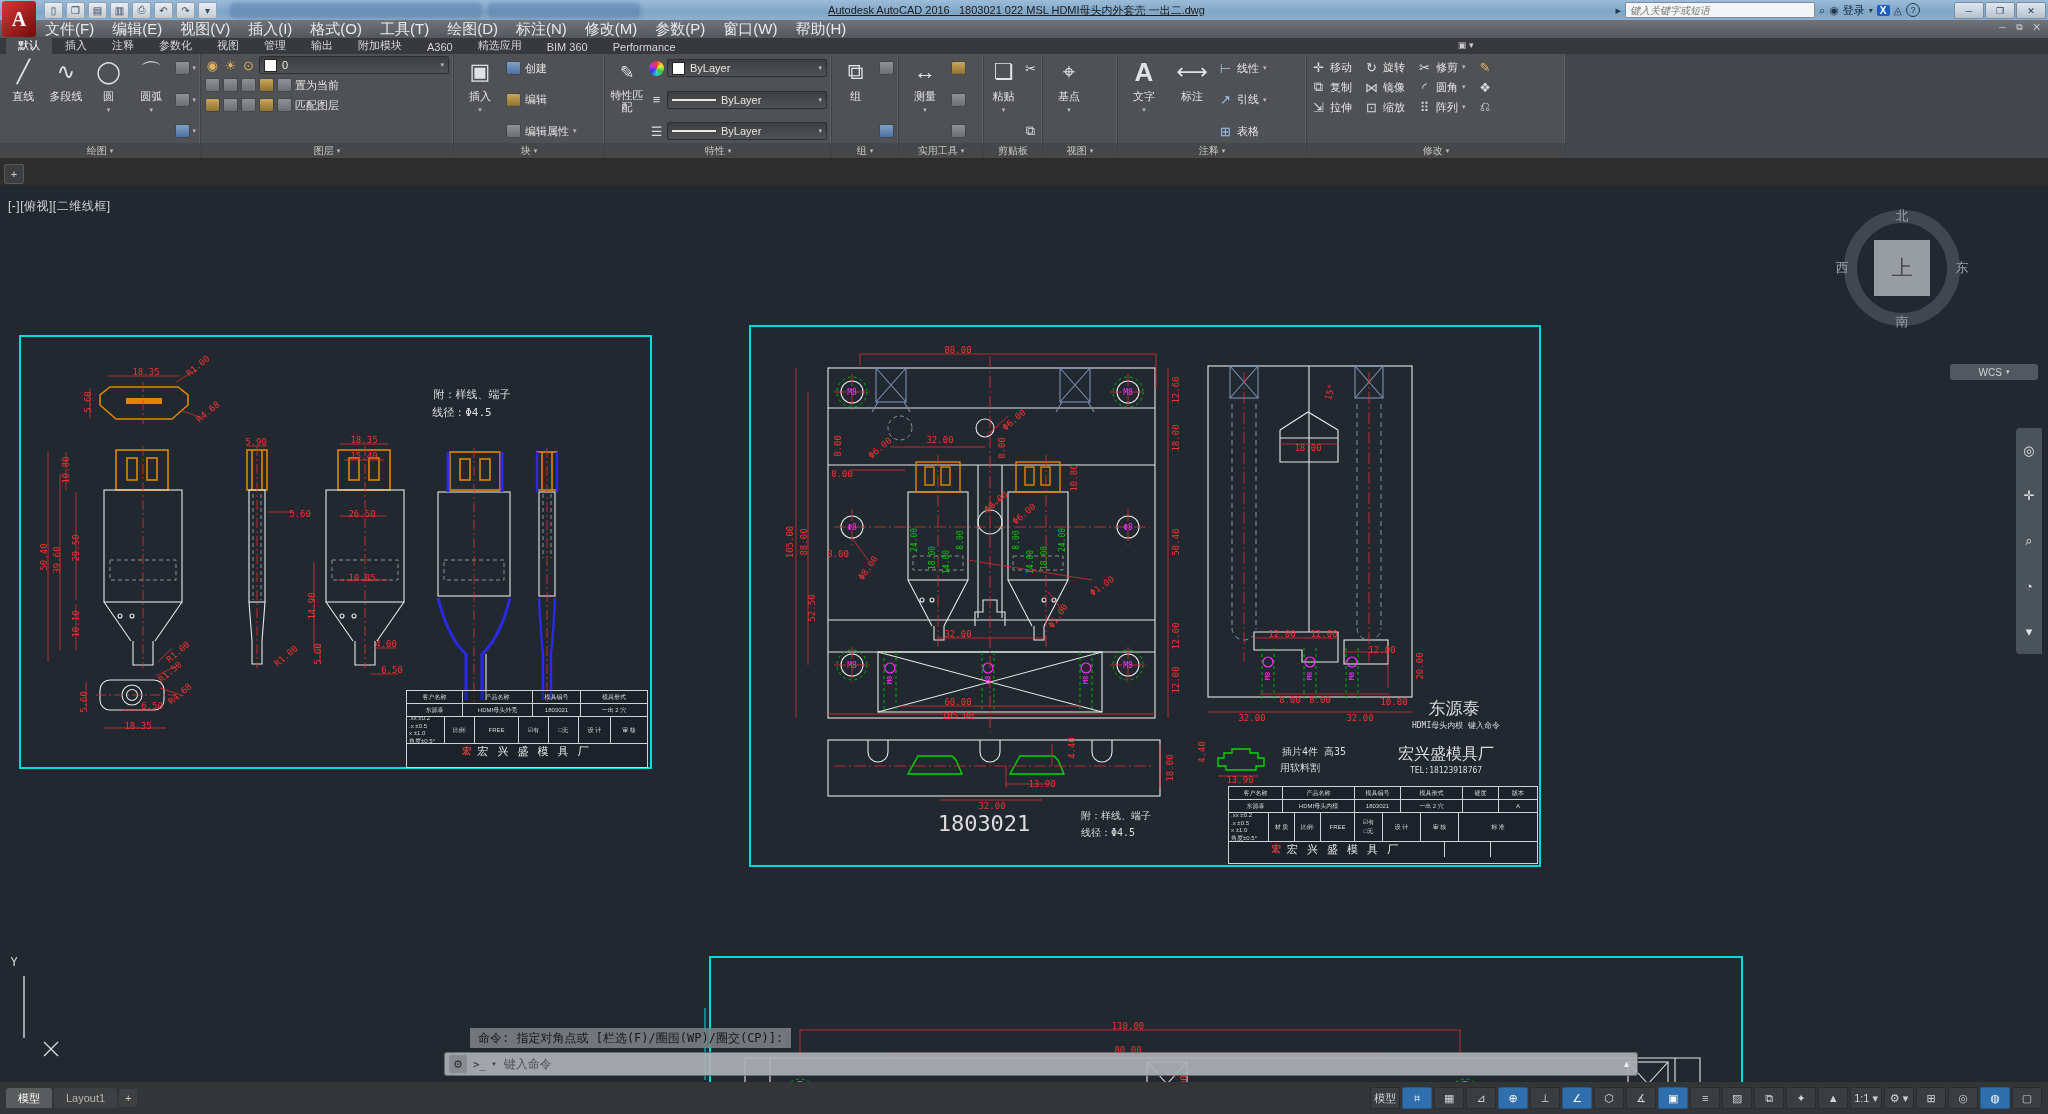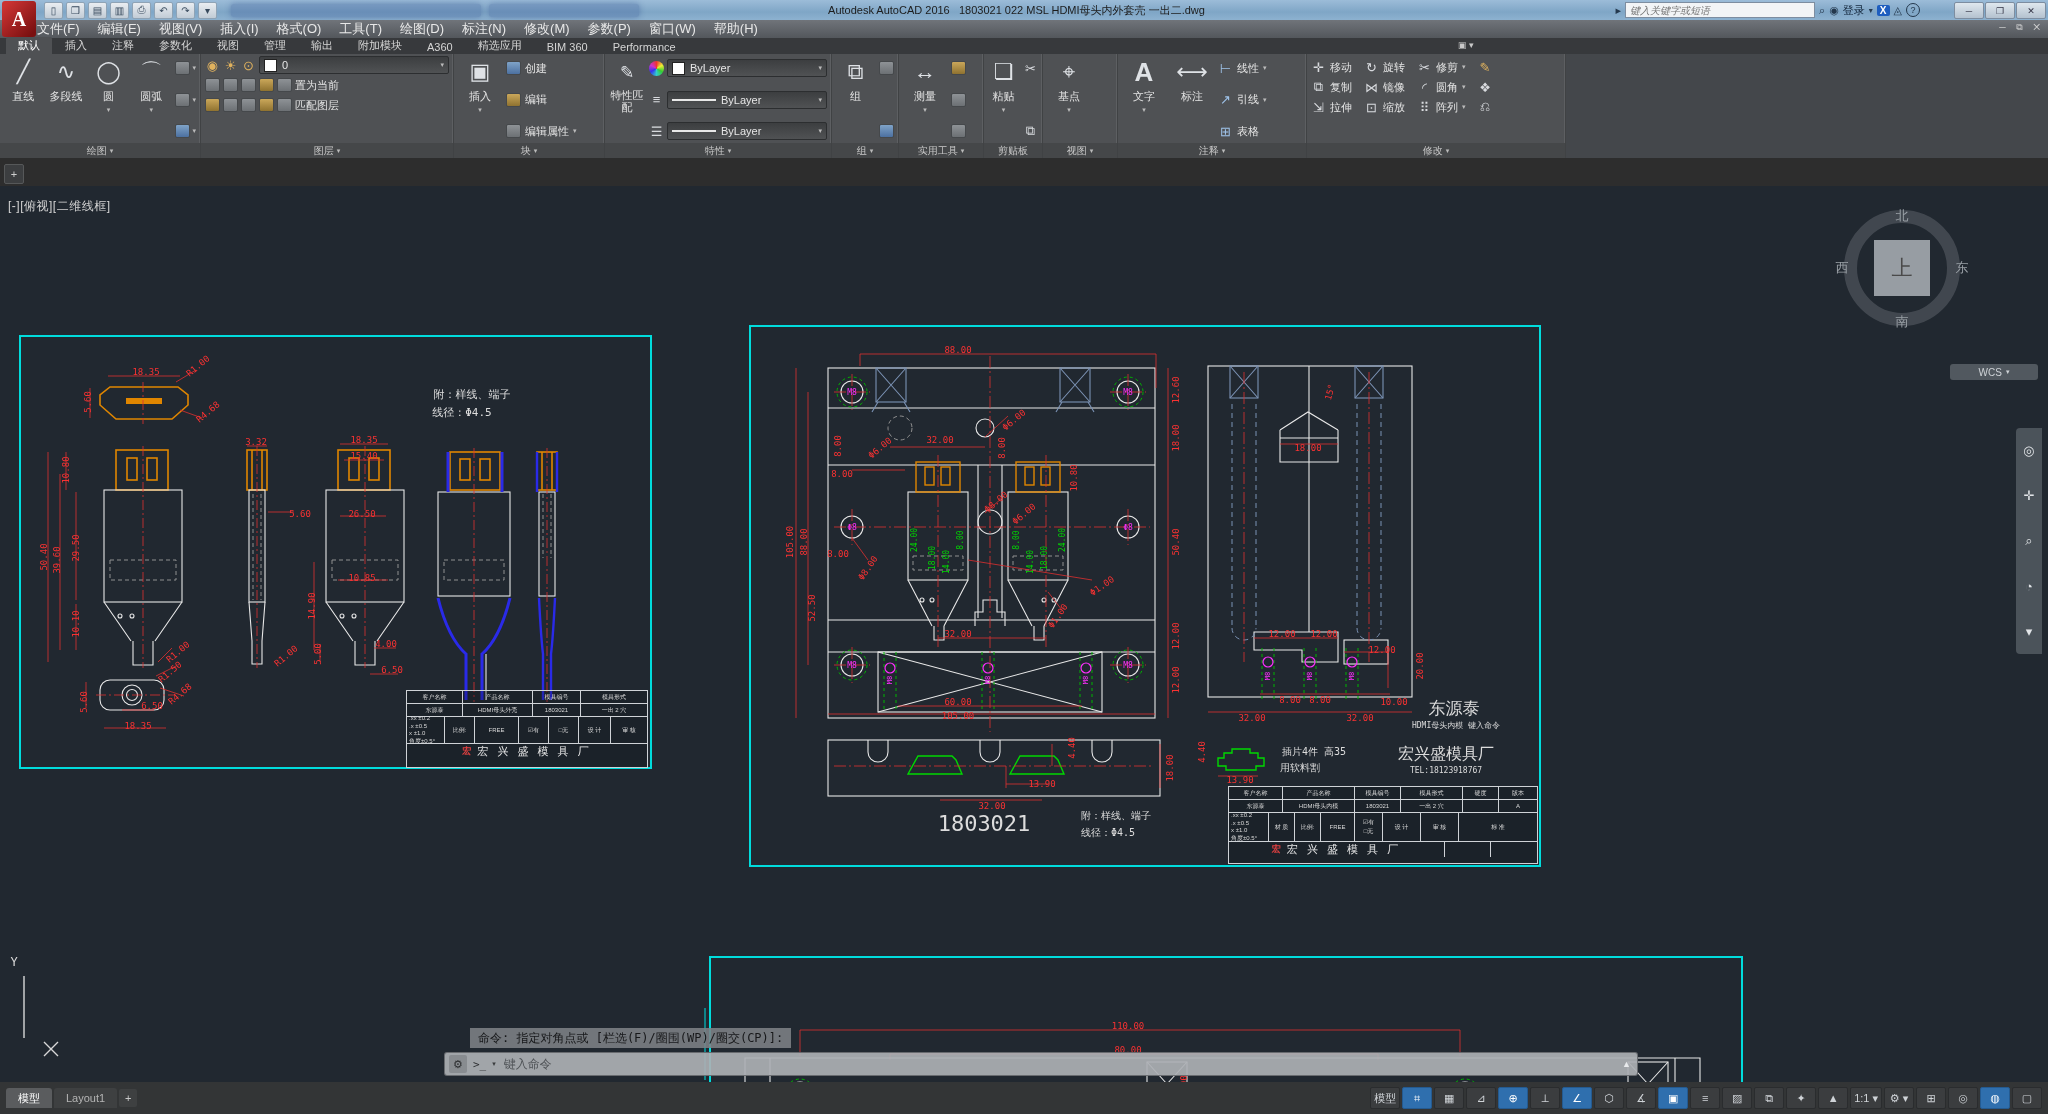--- a/index.html
+++ b/index.html
@@ -8,31 +8,31 @@
   
   .titlebar{position:absolute;left:0;top:0;width:2048px;height:20px;
     background:linear-gradient(#9cbcd8,#7fa6c6 60%,#8db2d0);display:flex;align-items:center;color:#1c1c1c;font-size:11px;}
   .acad-logo{position:absolute;left:2px;top:1px;width:34px;height:36px;z-index:9;
     background:linear-gradient(135deg,#c33 10%,#7a1010 90%);border-radius:3px;color:#fff;font-weight:bold;
     font-size:20px;display:flex;align-items:center;justify-content:center;font-family:"Liberation Serif",serif;}
   .qat{display:flex;align-items:center;gap:3px;margin-left:44px;}
   .qicon{width:17px;height:15px;background:linear-gradient(#e9edf1,#c2ccd6);border:1px solid #8fa3b5;border-radius:2px;
     font-size:10px;color:#37495c;display:flex;align-items:center;justify-content:center;}
   .blur-blob{height:13px;border-radius:3px;background:rgba(40,70,140,.25);box-shadow:0 0 6px rgba(30,60,130,.4);}
-  .title-text{position:absolute;left:50%;transform:translateX(-52%);white-space:nowrap;font-size:11px;}
+  .title-text{position:absolute;left:50%;transform:translateX(-52%);white-space:nowrap;font-size:11px;text-decoration:underline;}
   .infocenter{position:absolute;right:128px;top:2px;display:flex;align-items:center;gap:4px;height:16px;}
   .ic-search{width:180px;height:14px;background:#f2f4f6;border:1px solid #7d8da0;font-size:10px;color:#777;padding:0 4px;font-style:italic;}
   .ic-glyph{color:#24384d;font-size:11px;}
   .xchg{background:#1d5dbf;color:#fff;font-weight:bold;border-radius:2px;padding:0 3px;font-size:10px;}
   .winbtns{position:absolute;right:2px;top:2px;display:flex;gap:1px;}
   .wbtn{width:28px;height:15px;background:linear-gradient(#dfe7ee,#b4c2cf);border:1px solid #7d8da0;border-radius:2px;
     font-size:9px;color:#334;display:flex;align-items:center;justify-content:center;}
   
   .menubar{position:absolute;left:0;top:20px;width:2048px;height:18px;background:linear-gradient(#6e7control,#555);
-    background:linear-gradient(#70747a,#53575c);display:flex;align-items:center;color:#e8e8e8;font-size:13px;padding-left:28px;box-sizing:border-box;}
+    background:linear-gradient(#70747a,#53575c);display:flex;align-items:center;color:#e8e8e8;font-size:15px;padding-left:36px;box-sizing:border-box;}
   .menu-item{padding:0 9px;}
   .mini-ctl{position:absolute;right:4px;top:22px;color:#d8d8d8;font-size:9px;letter-spacing:4px;}
   
   .ribbontabs{position:absolute;left:0;top:38px;width:2048px;height:16px;background:#37393c;display:flex;align-items:flex-end;color:#d5d5d5;font-size:11px;padding-left:6px;box-sizing:border-box;}
   .rtab{padding:1px 12px 1px;margin-right:1px;}
   .rtab.active{background:#4f5154;color:#fff;border-radius:2px 2px 0 0;}
   .rtab-extra{color:#c9c9c9;font-size:9px;margin-left:10px;padding-bottom:2px;}
   .ribbon{position:absolute;left:0;top:54px;width:2048px;height:104px;background:#4f5154;display:flex;}
   .panel{display:flex;flex-direction:column;border-right:1px solid #404244;box-shadow:inset -1px 0 0 #5d5f62;}
   .panel-body{flex:1;display:flex;align-items:stretch;padding:3px 4px 1px;gap:4px;color:#e3e3e3;}
@@ -680,21 +680,21 @@
     <span class="dim" style="left: 198px; top: 366px; transform: translate(-50%, -50%) rotate(-40deg);">R1.00</span>
     <span class="dim" style="left: 208px; top: 412px; transform: translate(-50%, -50%) rotate(-40deg);">R4.68</span>
     <span class="dim" style="left: 472px; top: 394px; color: rgb(220, 220, 220); font-size: 11px; transform: translate(-50%, -50%);">附：样线、端子</span>
     <span class="dim" style="left: 462px; top: 412px; color: rgb(220, 220, 220); font-size: 11px; transform: translate(-50%, -50%);">线径：Φ4.5</span>
     <span class="dim" style="left: 66px; top: 470px; transform: translate(-50%, -50%) rotate(-90deg);">10.80</span>
     <span class="dim" style="left: 44px; top: 557px; transform: translate(-50%, -50%) rotate(-90deg);">50.40</span>
     <span class="dim" style="left: 57px; top: 560px; transform: translate(-50%, -50%) rotate(-90deg);">39.60</span>
     <span class="dim" style="left: 76px; top: 548px; transform: translate(-50%, -50%) rotate(-90deg);">29.50</span>
     <span class="dim" style="left: 76px; top: 624px; transform: translate(-50%, -50%) rotate(-90deg);">10.10</span>
     <span class="dim" style="left: 178px; top: 652px; transform: translate(-50%, -50%) rotate(-40deg);">R1.00</span>
-    <span class="dim" style="left: 256px; top: 442px; transform: translate(-50%, -50%);">3.32</span>
+    <span class="dim" style="left: 256px; top: 442px; transform: translate(-50%, -50%);">5.90</span>
     <span class="dim" style="left: 300px; top: 514px; transform: translate(-50%, -50%);">5.60</span>
     <span class="dim" style="left: 286px; top: 656px; transform: translate(-50%, -50%) rotate(-40deg);">R1.00</span>
     <span class="dim" style="left: 364px; top: 440px; transform: translate(-50%, -50%);">18.35</span>
     <span class="dim" style="left: 364px; top: 456px; transform: translate(-50%, -50%);">15.40</span>
     <span class="dim" style="left: 362px; top: 514px; transform: translate(-50%, -50%);">26.50</span>
     <span class="dim" style="left: 362px; top: 578px; transform: translate(-50%, -50%);">10.85</span>
     <span class="dim" style="left: 312px; top: 606px; transform: translate(-50%, -50%) rotate(-90deg);">14.90</span>
     <span class="dim" style="left: 386px; top: 644px; transform: translate(-50%, -50%);">4.00</span>
     <span class="dim" style="left: 318px; top: 654px; transform: translate(-50%, -50%) rotate(-90deg);">5.00</span>
     <span class="dim" style="left: 392px; top: 670px; transform: translate(-50%, -50%);">6.50</span>

